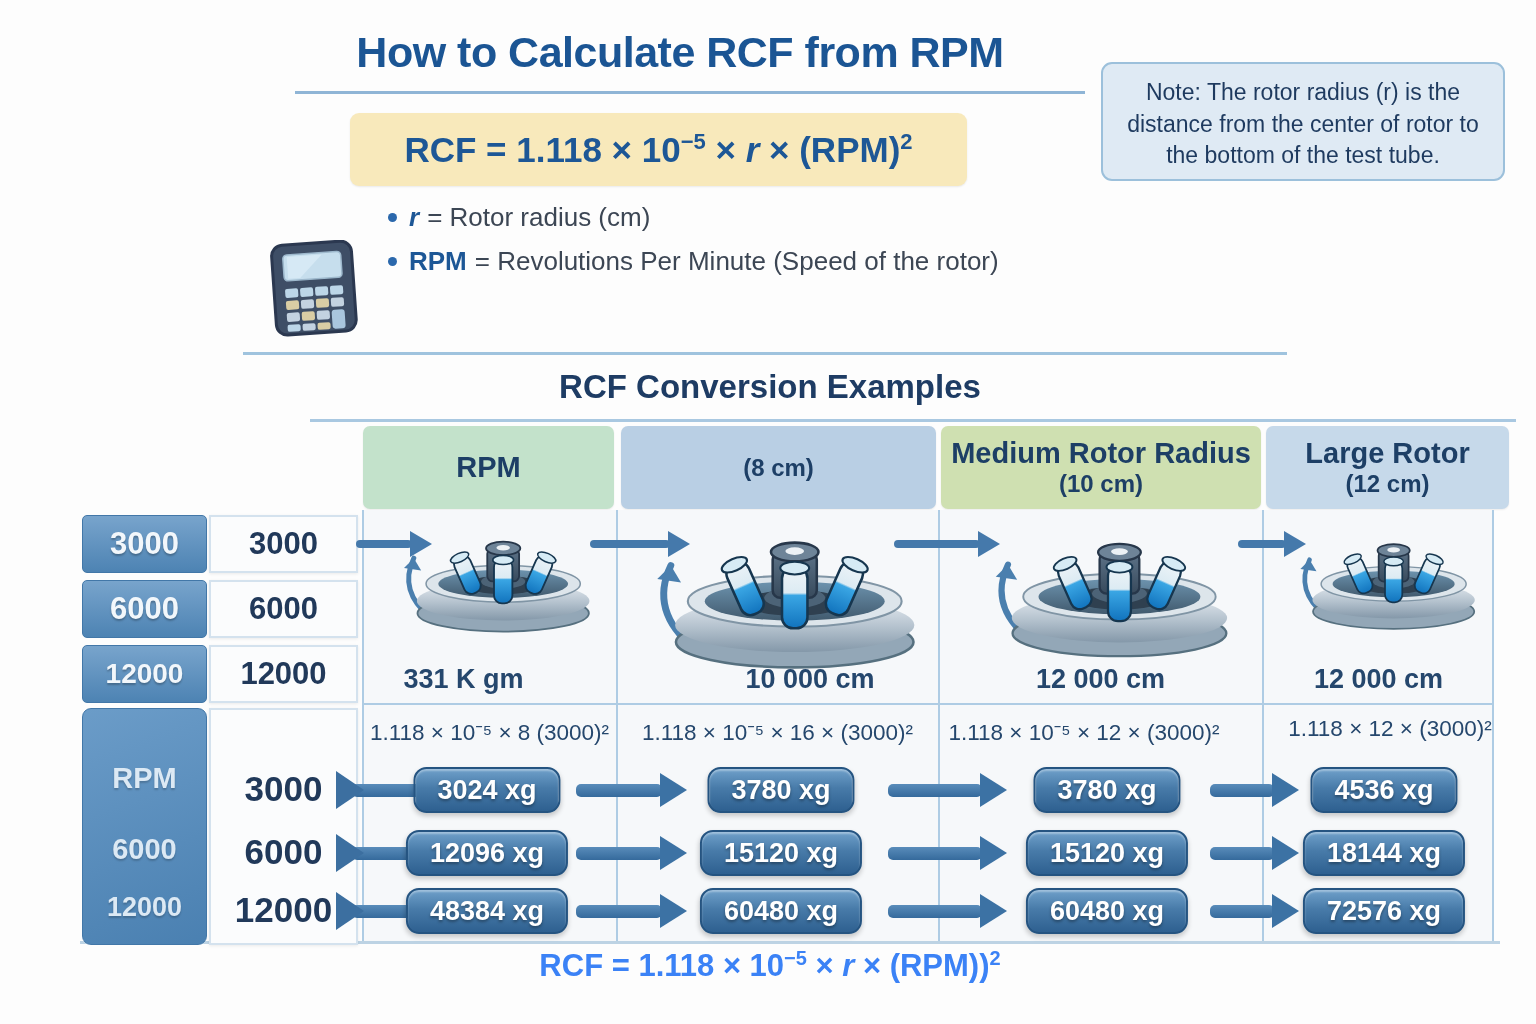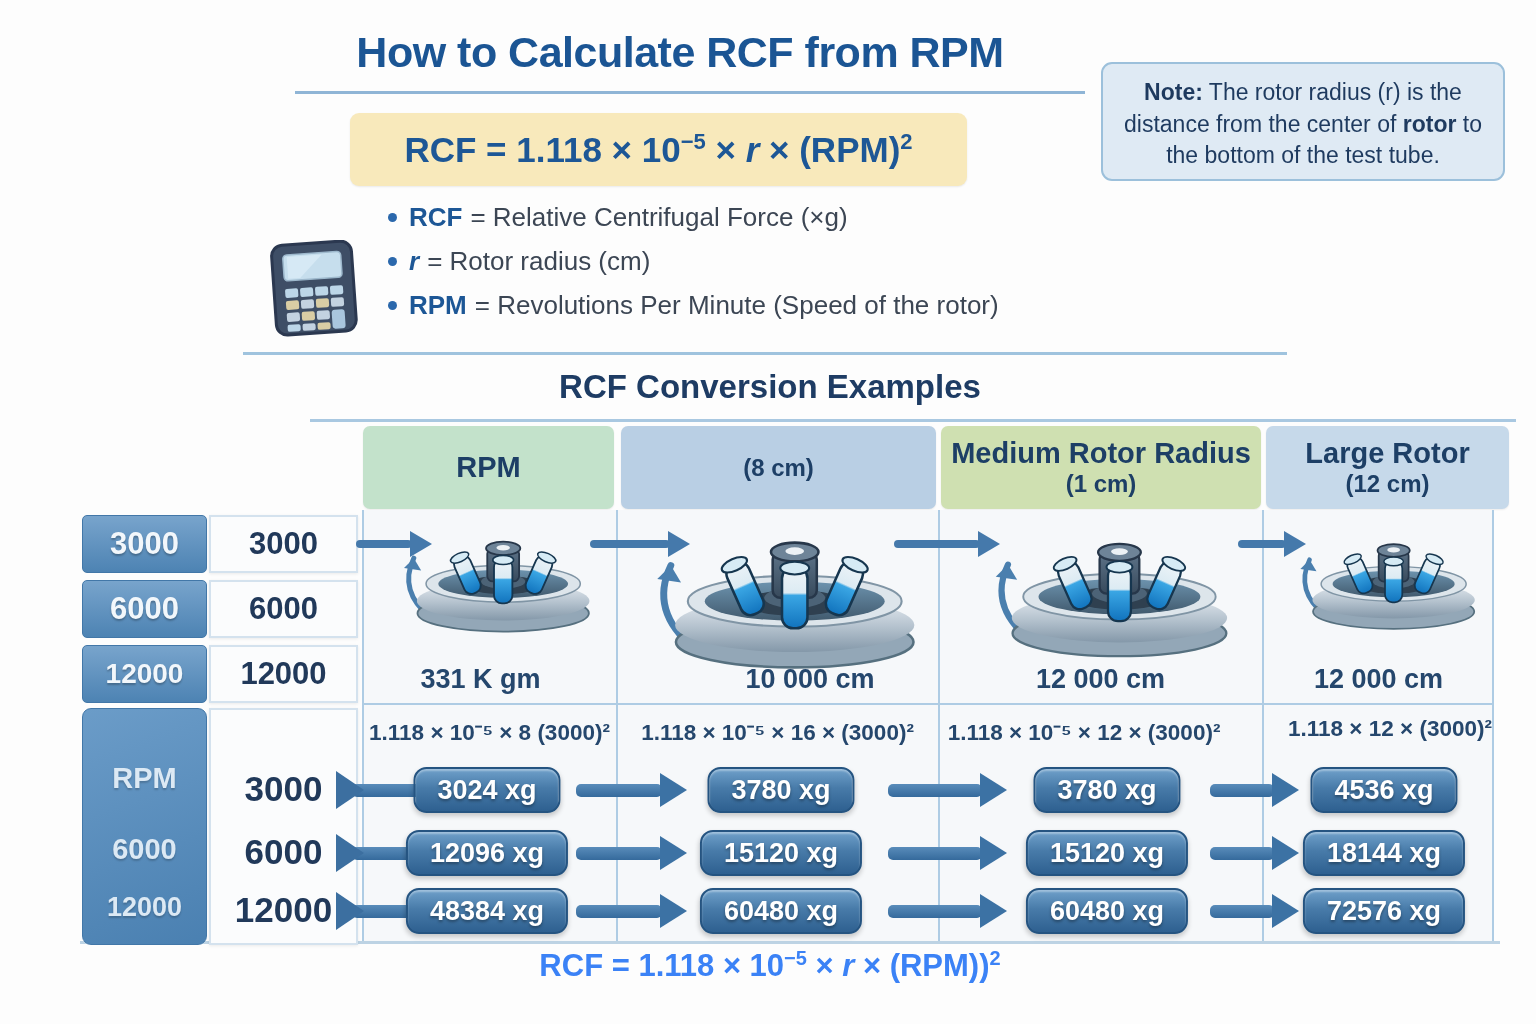--- a/index.html
+++ b/index.html
@@ -21,21 +21,21 @@
     display:flex; align-items:center; justify-content:center;
     font-size:35px; font-weight:bold; color:#1d5796; box-shadow:0 1px 2px rgba(0,0,0,.08);
   }
   .sup { font-size:22px; position:relative; top:-13px; font-weight:bold; }
   .fvar { font-style:italic; }
   .note-box {
     left:1101px; top:62px; width:404px; height:119px; background:#dfeaf4;
     border:2.5px solid #9cc0db; border-radius:11px; padding:13px 18px;
     font-size:23px; color:#1e3a5f; text-align:center; line-height:1.37;
   }
-  .bold { font-weight:bold; }
+  .bold { font-weight:normal; }
 
   .bullets { left:388px; top:202px; width:720px; list-style:none; }
   .bullets li { display:flex; align-items:baseline; margin-bottom:13px; font-size:26px; color:#3c4654; }
   .dot { width:9px; height:9px; border-radius:50%; background:#2b68ac; margin-right:12px; align-self:center; flex:0 0 auto; }
   .term { font-weight:bold; color:#1d5796; margin-right:8px; }
   .italic { font-style:italic; }
 
   .divider { left:243px; top:352px; width:1044px; height:3px; background:#9fc3de; }
   .section-title { left:270px; top:368px; width:1000px; text-align:center; font-size:33px; font-weight:bold; color:#1e3c64; }
   .header-rule { left:310px; top:419px; width:1206px; height:2.5px; background:#a9c8e1; }
@@ -76,21 +76,21 @@
 
   
   .hbar { height:8px; background:#4579ab; border-radius:4px; }
   .hhead { width:0; height:0; border-left:22px solid #4579ab; border-top:13px solid transparent; border-bottom:13px solid transparent; }
   .pbar { height:13px; background:linear-gradient(180deg,#598cba,#356a9c); border-radius:5px; z-index:3; }
   .phead { width:0; height:0; border-left:27px solid #3c72a4; border-top:17px solid transparent; border-bottom:17px solid transparent; z-index:3; }
   .wtri { width:0; height:0; border-left:28px solid #3c6fa0; border-top:19px solid transparent; border-bottom:19px solid transparent; z-index:4; }
 
   
   .caption { top:664px; text-align:center; font-size:27px; font-weight:bold; color:#25476d; }
-  .calc { top:716px; text-align:center; font-size:22.5px; font-weight:bold; color:#25476d; white-space:nowrap; }
+  .calc { top:716px; text-align:center; font-size:22.5px; font-weight:normal; color:#25476d; white-space:nowrap; }
 
   
   .pill {
     transform:translate(-50%,-50%); height:46px; padding:0 22px; border-radius:13px;
     background:linear-gradient(180deg,#6fa0ca,#487ba9 45%,#2e6090);
     border:2px solid #255481; display:flex; align-items:center; justify-content:center;
     color:#ffffff; font-size:27px; font-weight:bold; text-shadow:0 2px 3px rgba(0,0,0,.35);
     box-shadow:inset 0 2px 2px rgba(255,255,255,.35), 0 3px 5px rgba(0,0,0,.2);
     z-index:5; white-space:nowrap;
   }
@@ -162,25 +162,20 @@
           <rect x="34" y="83" width="13" height="7" rx="2" fill="#c3d2e0"></rect>
           <rect x="49" y="83" width="13" height="7" rx="2" fill="#d9cda4"></rect>
         <rect x="64" y="71" width="13" height="19" rx="3" fill="#a9c6de"></rect>
       </g>
     </g>
   </svg>
 
   <ul class="abs bullets">
     <li>
         <span class="dot"></span>
-        <span class="term">RCF</span>
-        <span>= Relative Centrifugal Force (×g)</span>
-      </li>
-    <li>
-        <span class="dot"></span>
         <span class="term italic">r</span>
         <span>= Rotor radius (cm)</span>
       </li>
     <li>
         <span class="dot"></span>
         <span class="term">RPM</span>
         <span>= Revolutions Per Minute (Speed of the rotor)</span>
       </li>
   </ul>
 
@@ -189,21 +184,21 @@
   <div class="abs header-rule"></div>
 
   <div class="abs th" style="left:363px; width:251px; background:#c3e2cb;">
     <div class="lbl">RPM</div>
   </div>
   <div class="abs th" style="left:621px; width:315px; background:#b9cfe4;">
     <div class="sub">(8 cm)</div>
   </div>
   <div class="abs th" style="left:941px; width:320px; background:#cfe0b1;">
     <div class="lbl">Medium Rotor Radius</div>
-    <div class="sub">(1 cm)</div>
+    <div class="sub">(10 cm)</div>
   </div>
   <div class="abs th" style="left:1266px; width:243px; background:#c6d9ea;">
     <div class="lbl">Large Rotor</div>
     <div class="sub">(12 cm)</div>
   </div>
 
   <div class="abs body-panel"></div>
   <div class="abs vline" style="left:362px;"></div>
   <div class="abs vline" style="left:616px;"></div>
   <div class="abs vline" style="left:938px;"></div>
@@ -333,21 +328,21 @@
         <rect x="218" y="64" width="28" height="64" rx="12" fill="url(#gTube)" stroke="#16364f" stroke-width="3"></rect>
         <ellipse cx="232" cy="65" rx="16" ry="7" fill="#d6ebf5" stroke="#16364f" stroke-width="2.5"></ellipse>
       </g>
       <g>
         <rect x="165" y="72" width="30" height="72" rx="13" fill="url(#gTube)" stroke="#16364f" stroke-width="3"></rect>
         <ellipse cx="180" cy="73" rx="17" ry="7.5" fill="#d6ebf5" stroke="#16364f" stroke-width="2.5"></ellipse>
       </g>
     </g>
   </svg>
 
-  <div class="abs caption" style="left:364px; width:233px;">331 K gm</div>
+  <div class="abs caption" style="left:347px; width:233px;">331 K gm</div>
   <div class="abs caption" style="left:617px; width:386px;">10 000 cm</div>
   <div class="abs caption" style="left:939px; width:323px;">12 000 cm</div>
   <div class="abs caption" style="left:1263px; width:231px;">12 000 cm</div>
 
   <div class="abs calc" style="left:363px; width:253px;">1.118 × 10⁻⁵ × 8 (3000)²</div>
   <div class="abs calc" style="left:617px; width:321px;">1.118 × 10⁻⁵ × 16 × (3000)²</div>
   <div class="abs calc" style="left:939px; width:290px;">1.118 × 10⁻⁵ × 12 × (3000)²</div>
   <div class="abs calc" style="left:1263px; width:254px;">1.118 × 12 × (3000)²</div>
 
   <div class="abs blue-panel"></div>

